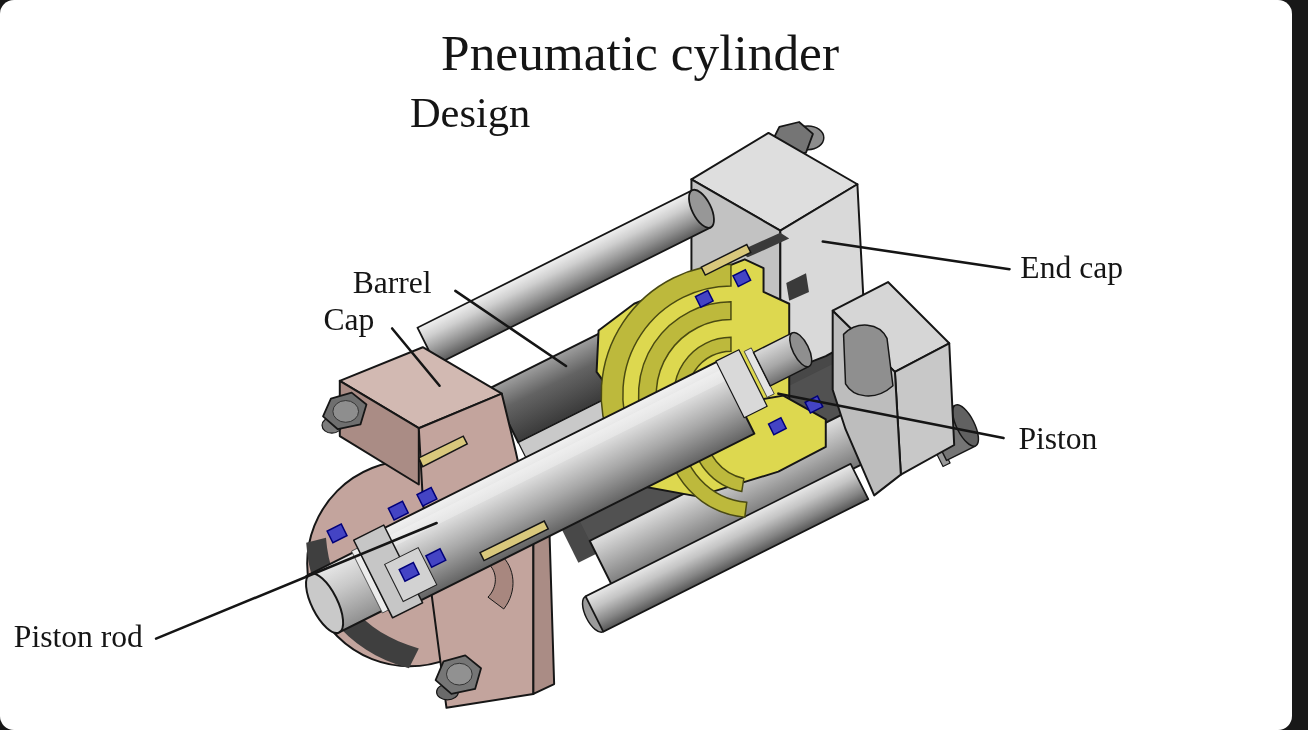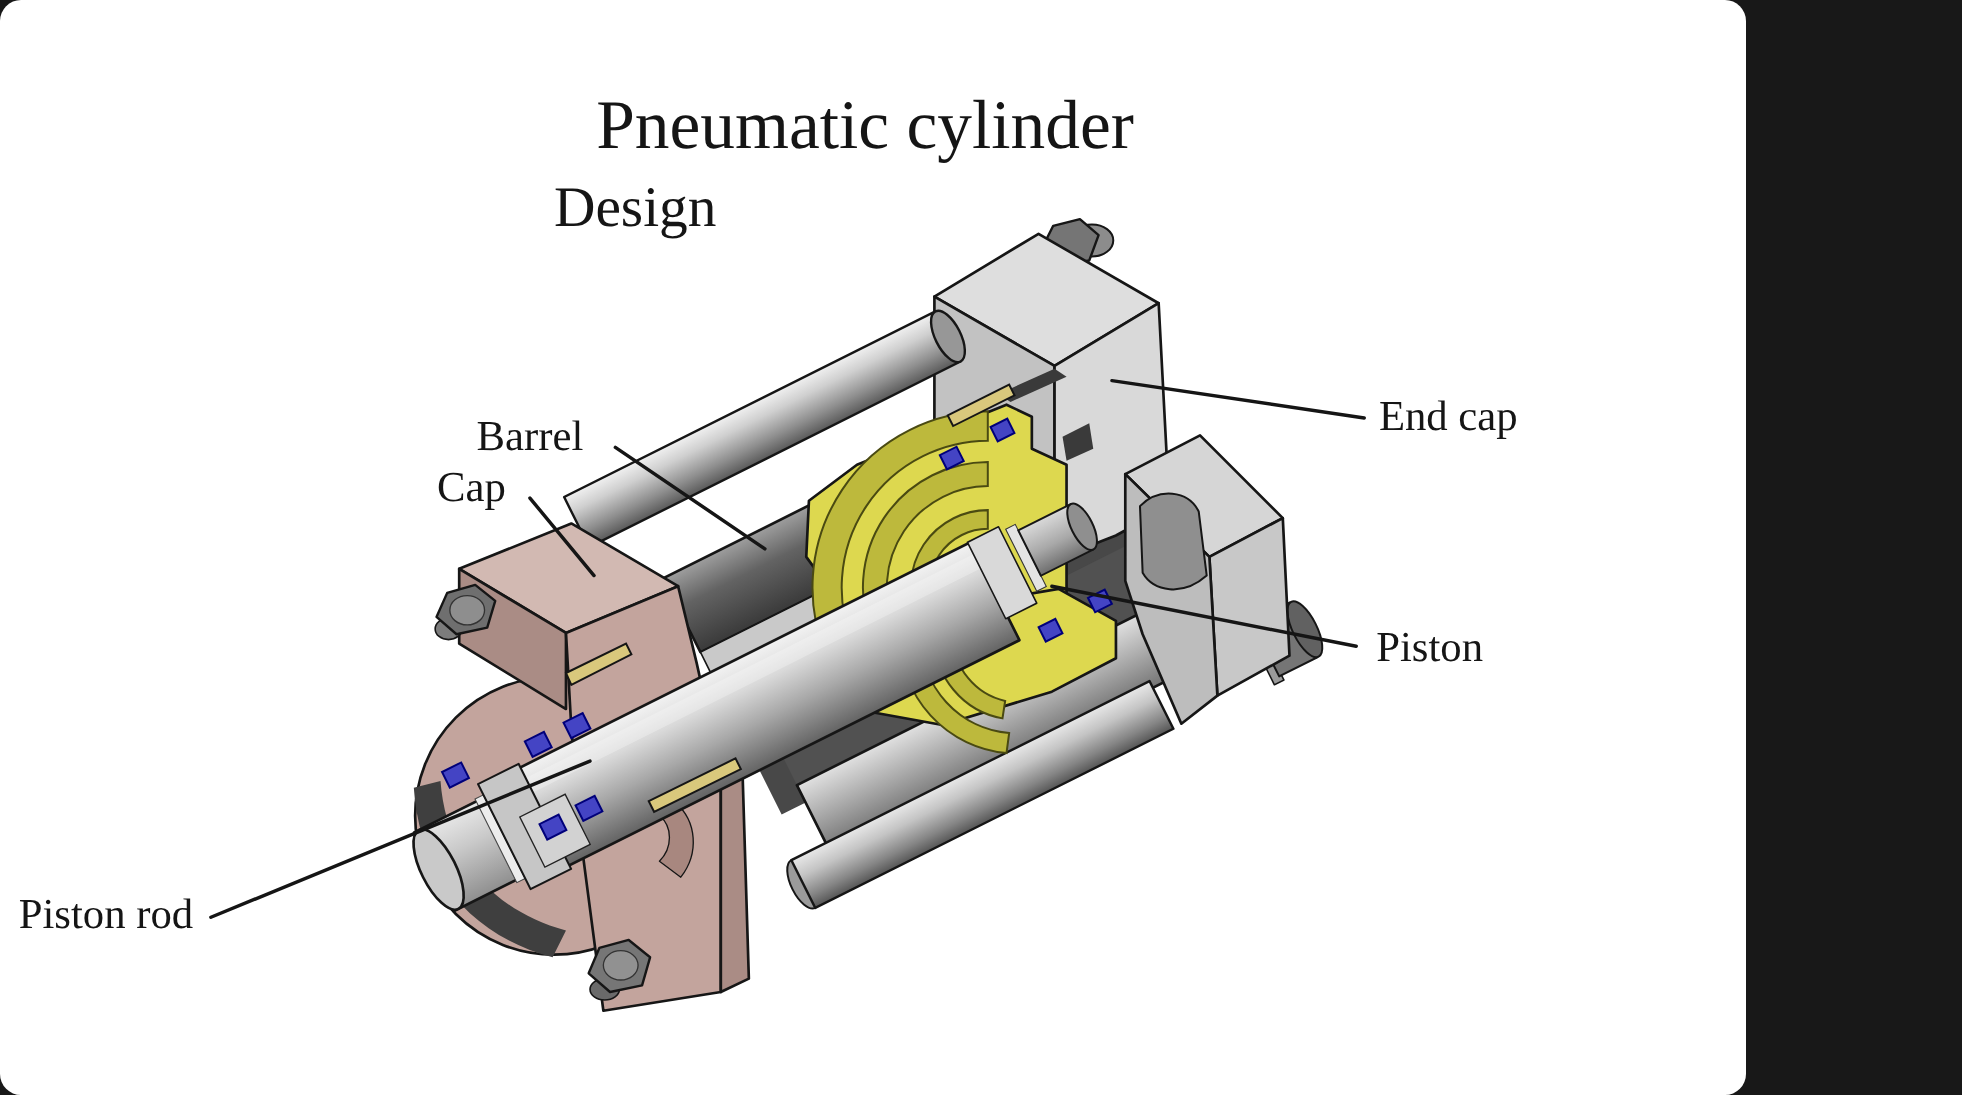--- a/index.html
+++ b/index.html
@@ -1,16 +1,16 @@
 <!DOCTYPE html>
 <html style="--frame_bg: #181818; --canvas: #ffffff; --cap_pink: #c3a49d; --cap_pink_light: #d2b9b2; --cap_pink_dark: #aa8c85; --barrel_dark: #4f4f4f; --barrel_cut: #c9c9c9; --end_cap_gray: #d9d9d9; --end_cap_top: #dedede; --end_cap_side: #c2c2c2; --piston_yellow: #ddd84f; --cushion_olive: #bdb93c; --seal_blue: #4444c4; --wear_strip_tan: #d9c87c; --rod_gray: #c0c0c0; --outline: #161616;"><head>
 <meta charset="utf-8">
 <style>
   html,body{margin:0;padding:0;background:var(--frame_bg,#181818);}
-  .card{position:relative;width:1164px;height:730px;border-radius:14px;overflow:hidden;
+  .card{position:relative;width:1292px;height:730px;border-radius:14px;overflow:hidden;
         background:var(--canvas,#ffffff);font-family:"Liberation Serif", serif;text-align:right;}
   svg{display:block;width:100%;height:100%;}
   text{fill:#151515;}
   .title{font-size:52px;}
   .subtitle{font-size:43px;}
   .part-label{font-size:32px;}
   .leader{stroke:#151515;stroke-width:2.6;stroke-linecap:round;fill:none;}
   .outl{stroke:#161616;stroke-linejoin:round;}
 </style>
 </head>

